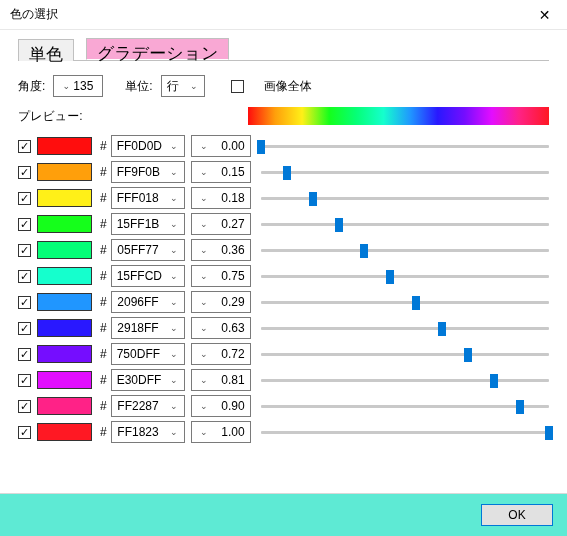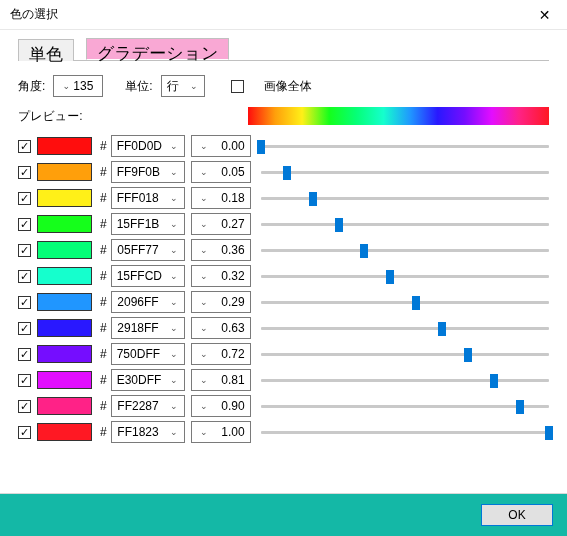--- a/index.html
+++ b/index.html
@@ -131,21 +131,21 @@
     background: #0078d7;
     transform: translateX(-50%);
   }
   .footer {
     position: absolute;
     bottom: 0; left: 0; right: 0;
     padding: 10px 14px;
     display: flex;
     justify-content: flex-end;
     gap: 8px;
-    background: #14b8a6;
+    background: #5eead4;
     border-top: 1px solid #d8d8d8;
   }
   .btn {
     min-width: 72px;
     height: 22px;
     border: 1px solid #adadad;
     background: #e1e1e1;
     display: inline-flex;
     align-items: center; justify-content: center;
     font-size: 12px;
@@ -215,21 +215,21 @@
       <div class="stop-row">
         <span class="checkbox stop-check">✓</span>
         <span class="swatch" style="background:#FF9F0B"></span>
         <span class="hash">#</span>
         <span class="combo hex-combo">
           <span class="val">FF9F0B</span>
           <span class="arrow">⌄</span>
         </span>
         <span class="combo pos-combo">
           <span class="arrow">⌄</span>
-          <span class="val">0.05</span>
+          <span class="val">0.15</span>
         </span>
         <span class="slider-wrap">
           <span class="slider-track">
             <span class="slider-thumb" style="left:9%"></span>
           </span>
         </span>
       </div>
       <div class="stop-row">
         <span class="checkbox stop-check">✓</span>
         <span class="swatch" style="background:#FFF018"></span>
@@ -287,21 +287,21 @@
       <div class="stop-row">
         <span class="checkbox stop-check">✓</span>
         <span class="swatch" style="background:#15FFCD"></span>
         <span class="hash">#</span>
         <span class="combo hex-combo">
           <span class="val">15FFCD</span>
           <span class="arrow">⌄</span>
         </span>
         <span class="combo pos-combo">
           <span class="arrow">⌄</span>
-          <span class="val">0.32</span>
+          <span class="val">0.75</span>
         </span>
         <span class="slider-wrap">
           <span class="slider-track">
             <span class="slider-thumb" style="left:45%"></span>
           </span>
         </span>
       </div>
       <div class="stop-row">
         <span class="checkbox stop-check">✓</span>
         <span class="swatch" style="background:#2096FF"></span>

